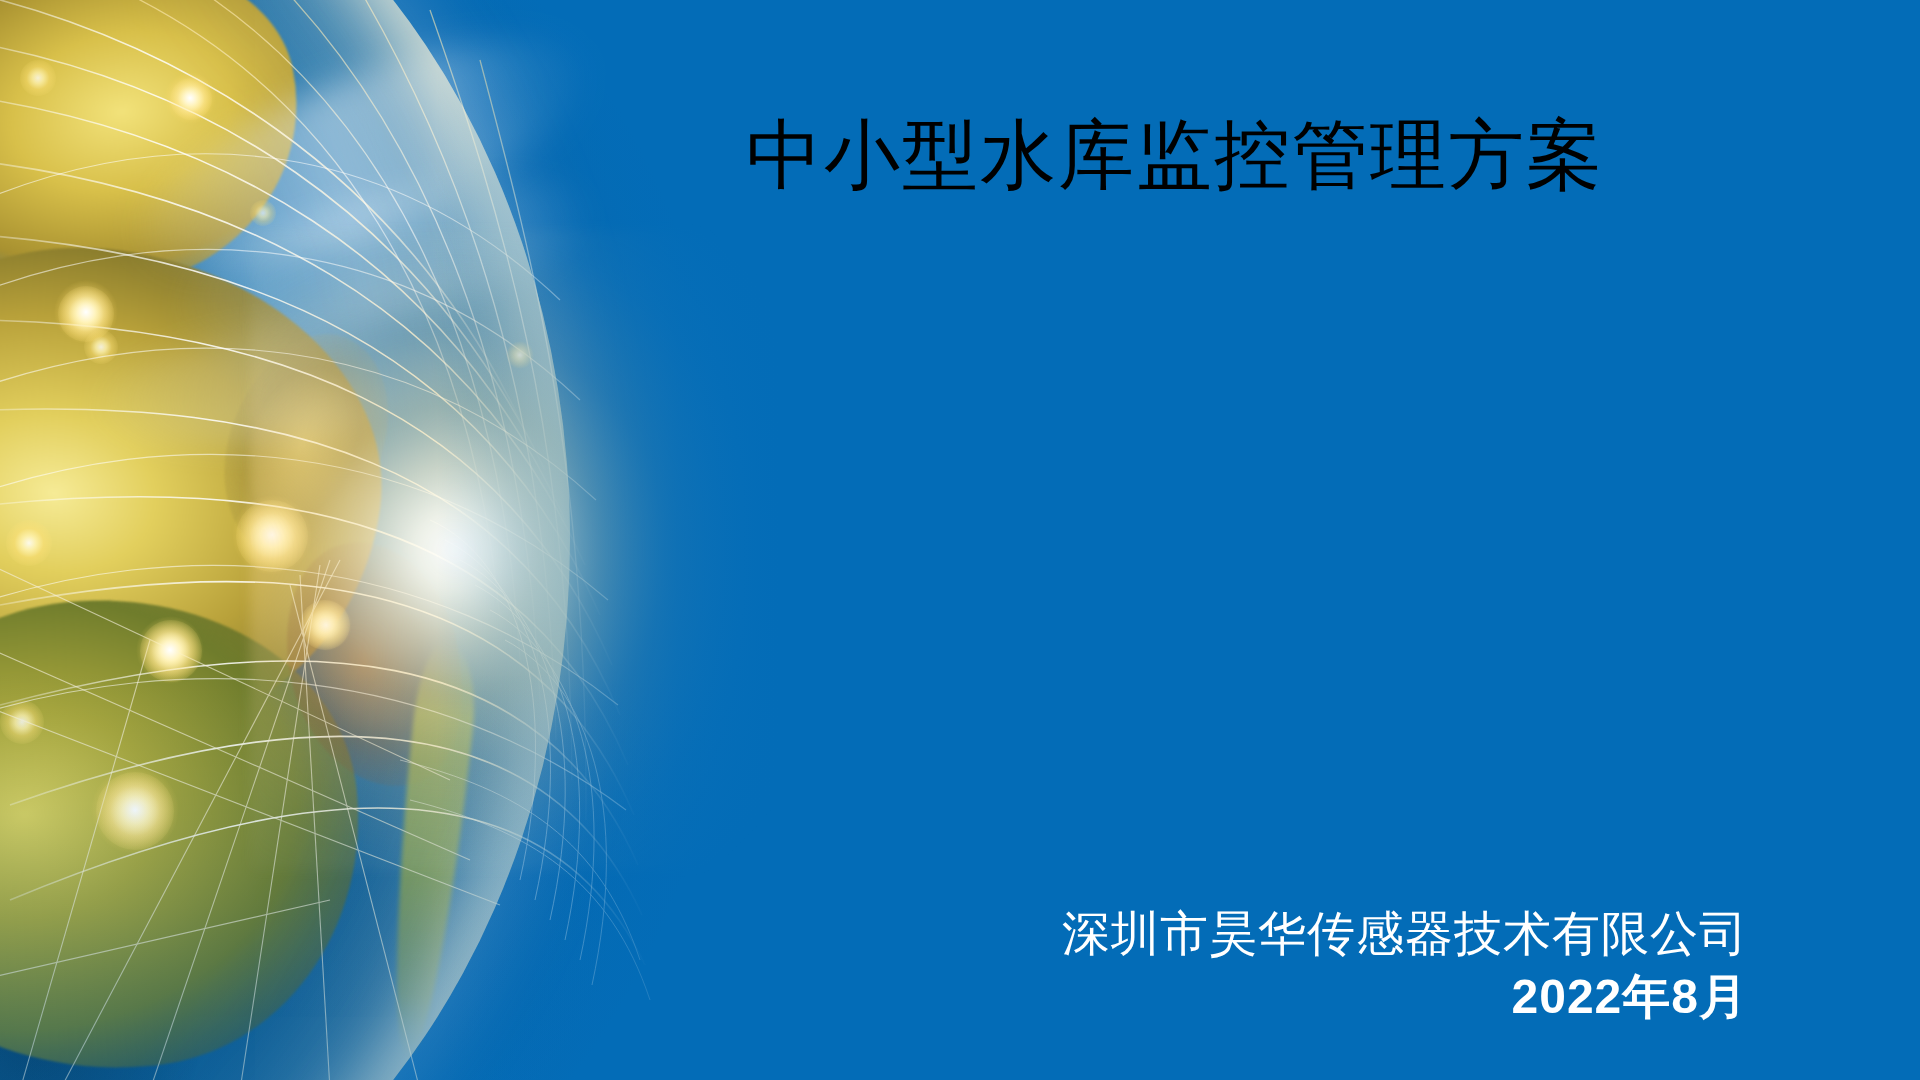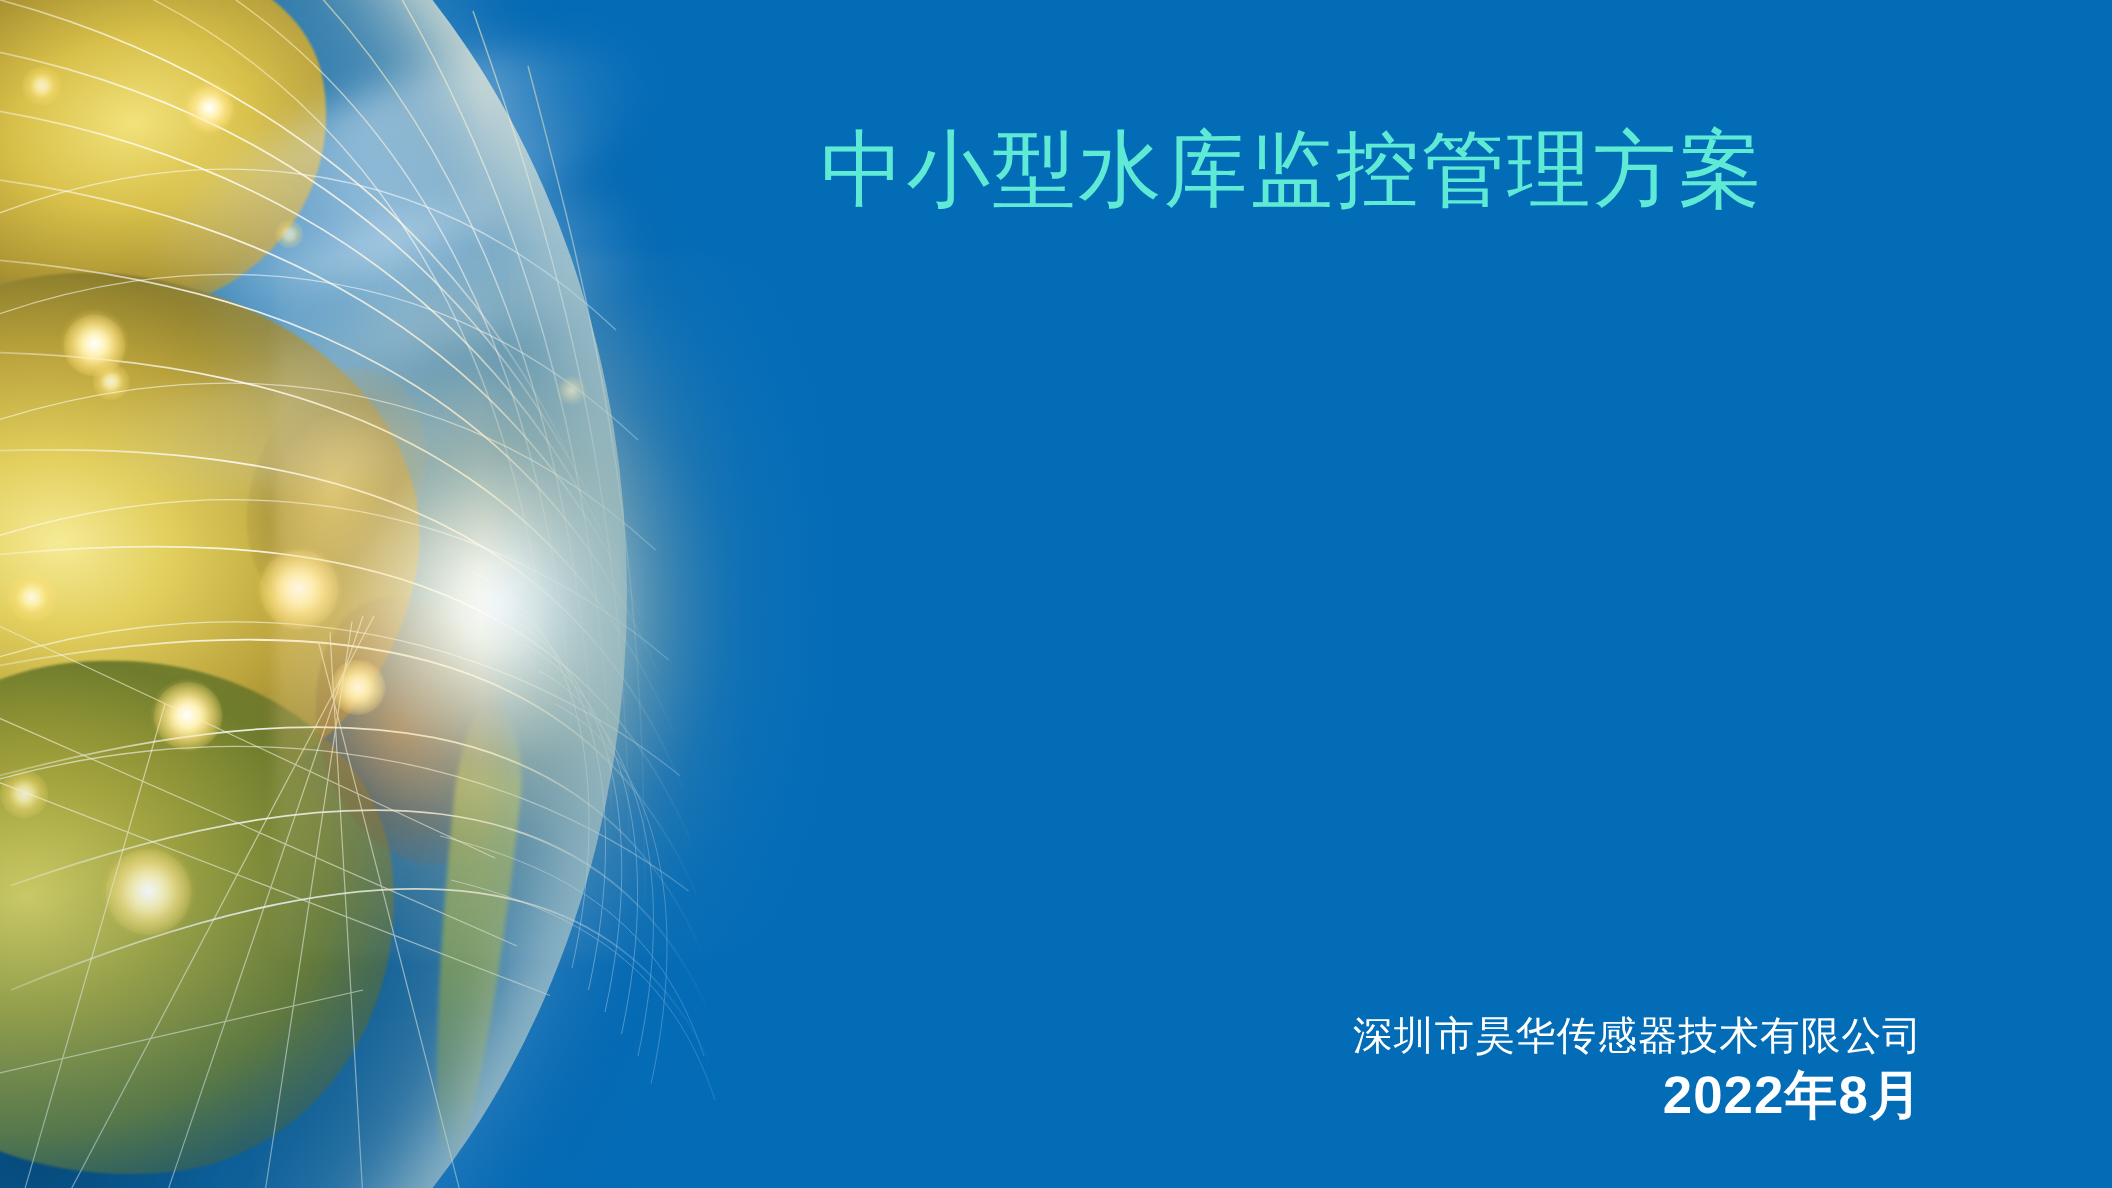--- a/index.html
+++ b/index.html
@@ -196,35 +196,35 @@
 
   
   .title {
     position: absolute;
     left: 560px;
     top: 112px;
     width: 1230px;
     font-size: 76px;
     line-height: 1.14;
     font-weight: 400;
-    color: #5eead4;
+    color: #000000;
     letter-spacing: 2px;
     text-align: center;
     white-space: nowrap;
   }
 
   .footer-block {
     position: absolute;
     right: 172px;
     bottom: 52px;
     text-align: right;
     color: #ffffff;
   }
   .company {
-    font-size: 36px;
+    font-size: 48px;
     line-height: 1.30;
     font-weight: 400;
     letter-spacing: 1px;
     white-space: nowrap;
   }
   .date {
     font-size: 48px;
     line-height: 1.30;
     font-weight: 700;
     letter-spacing: 1px;

